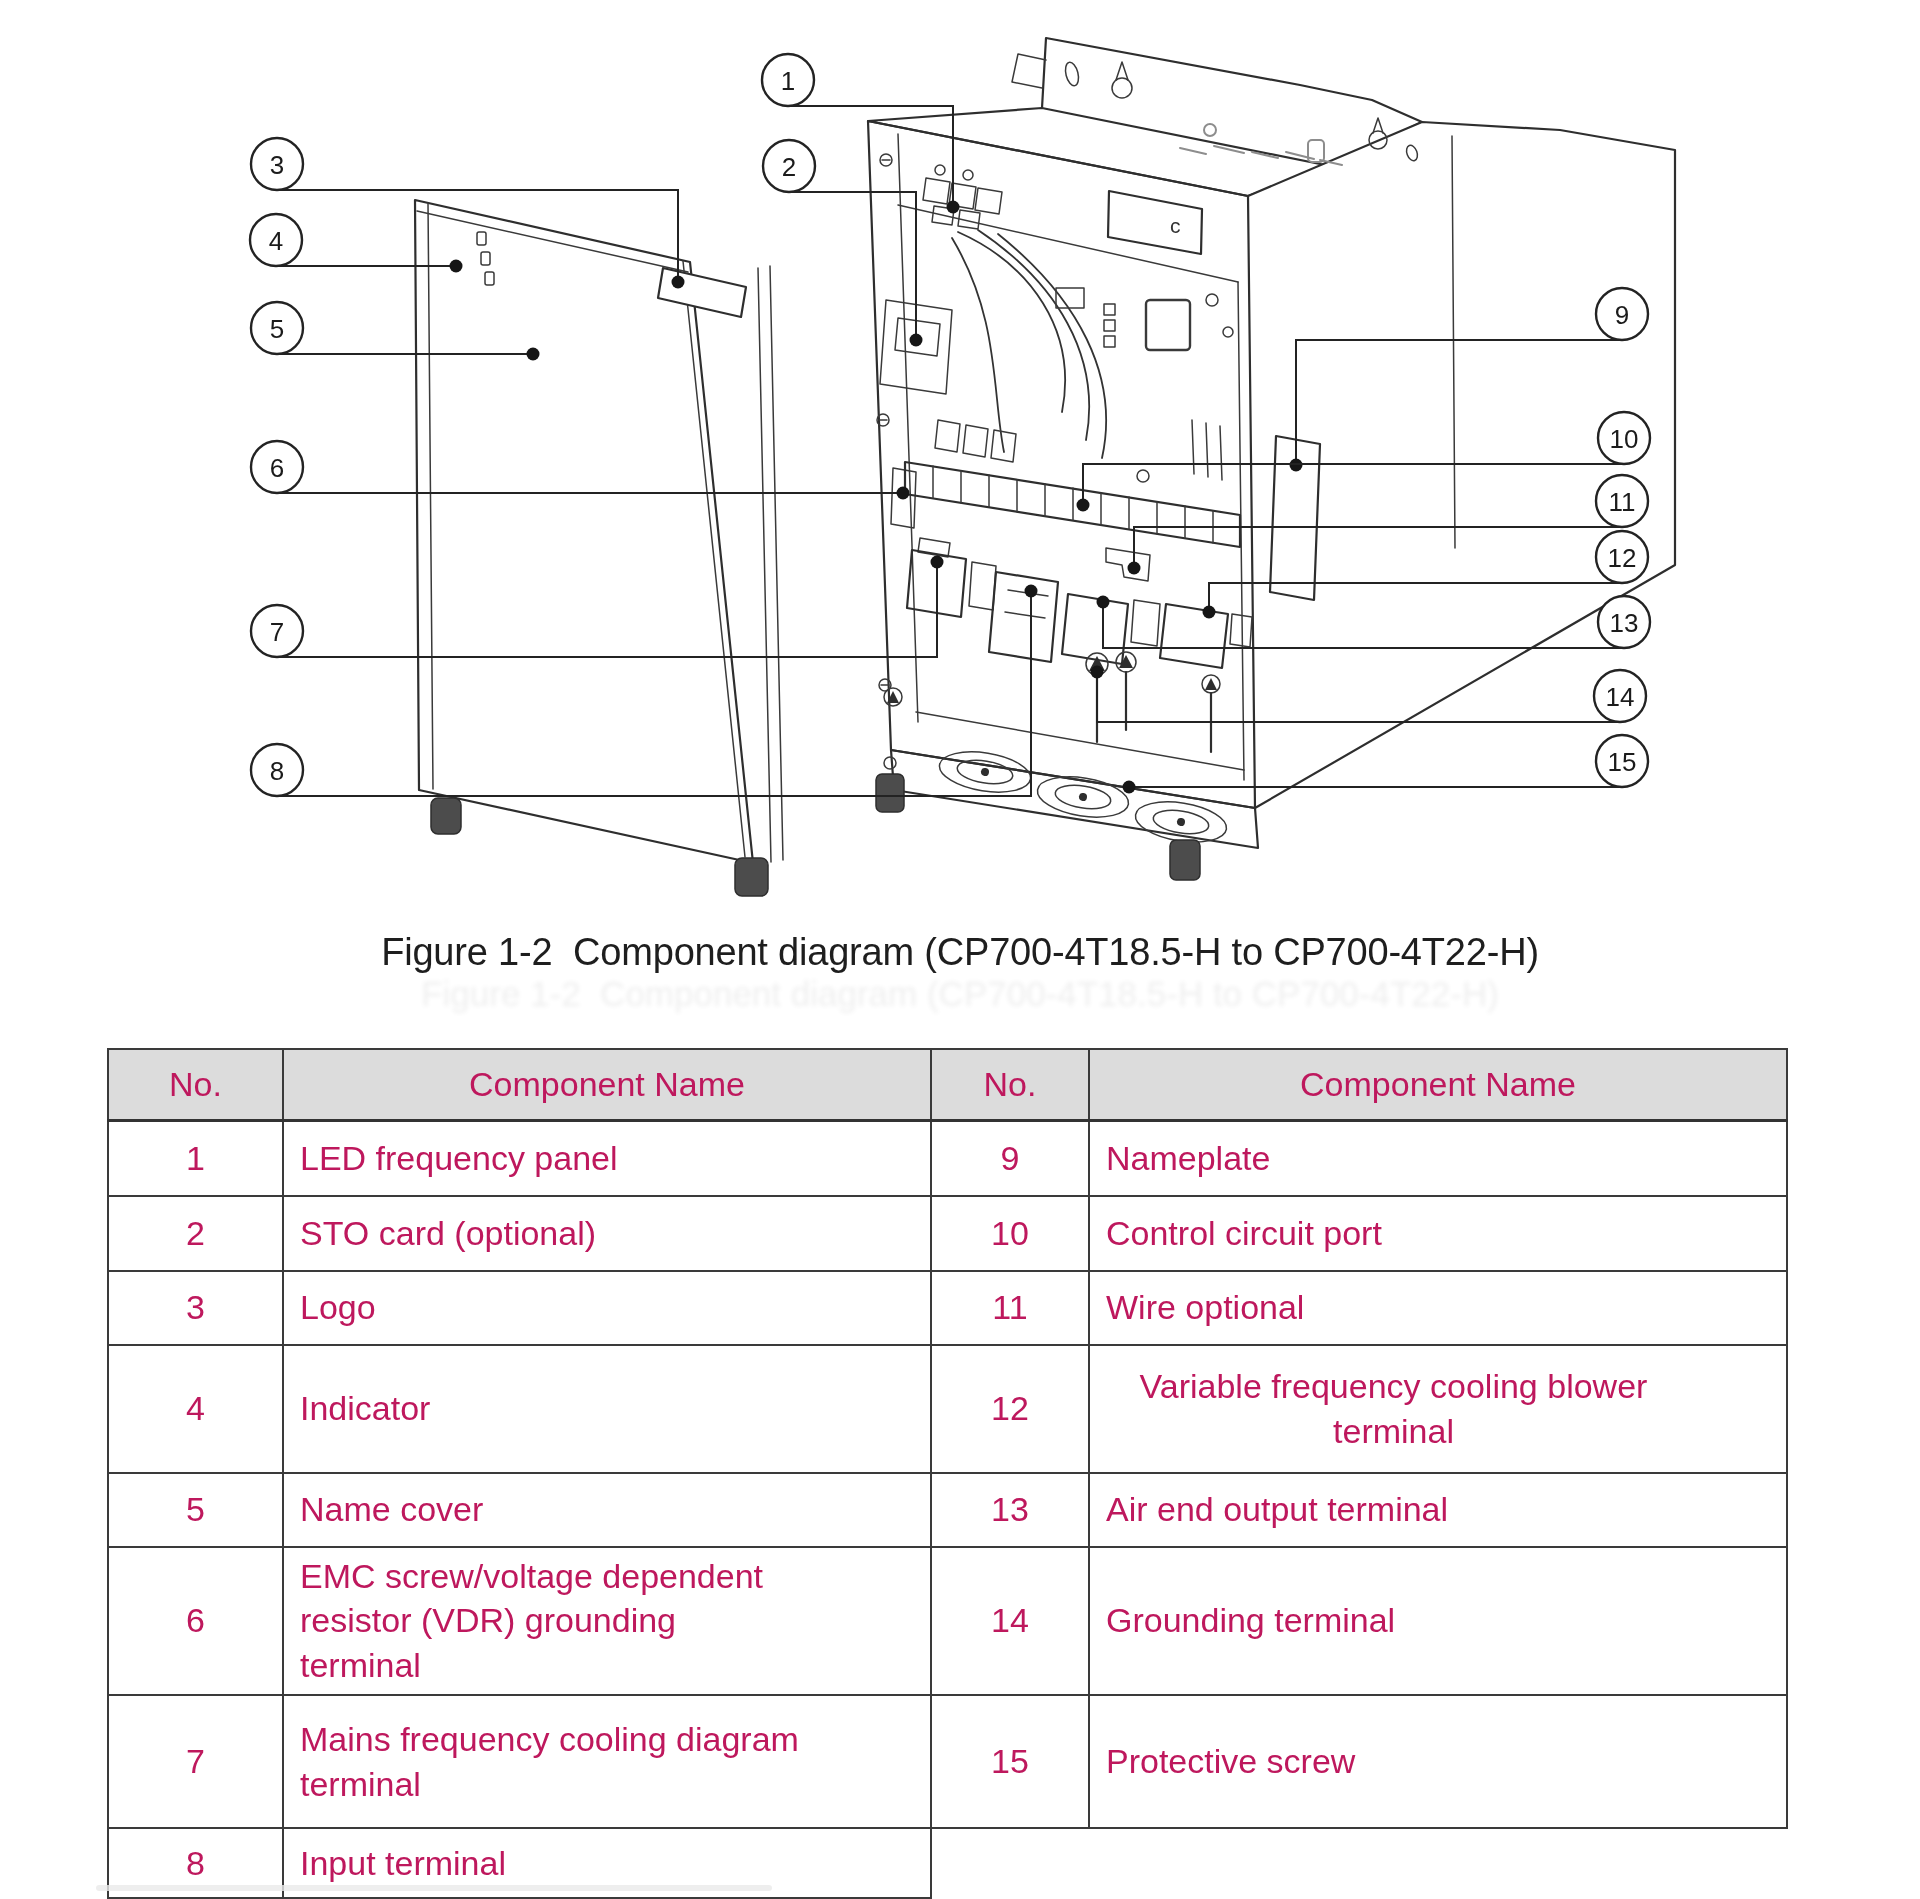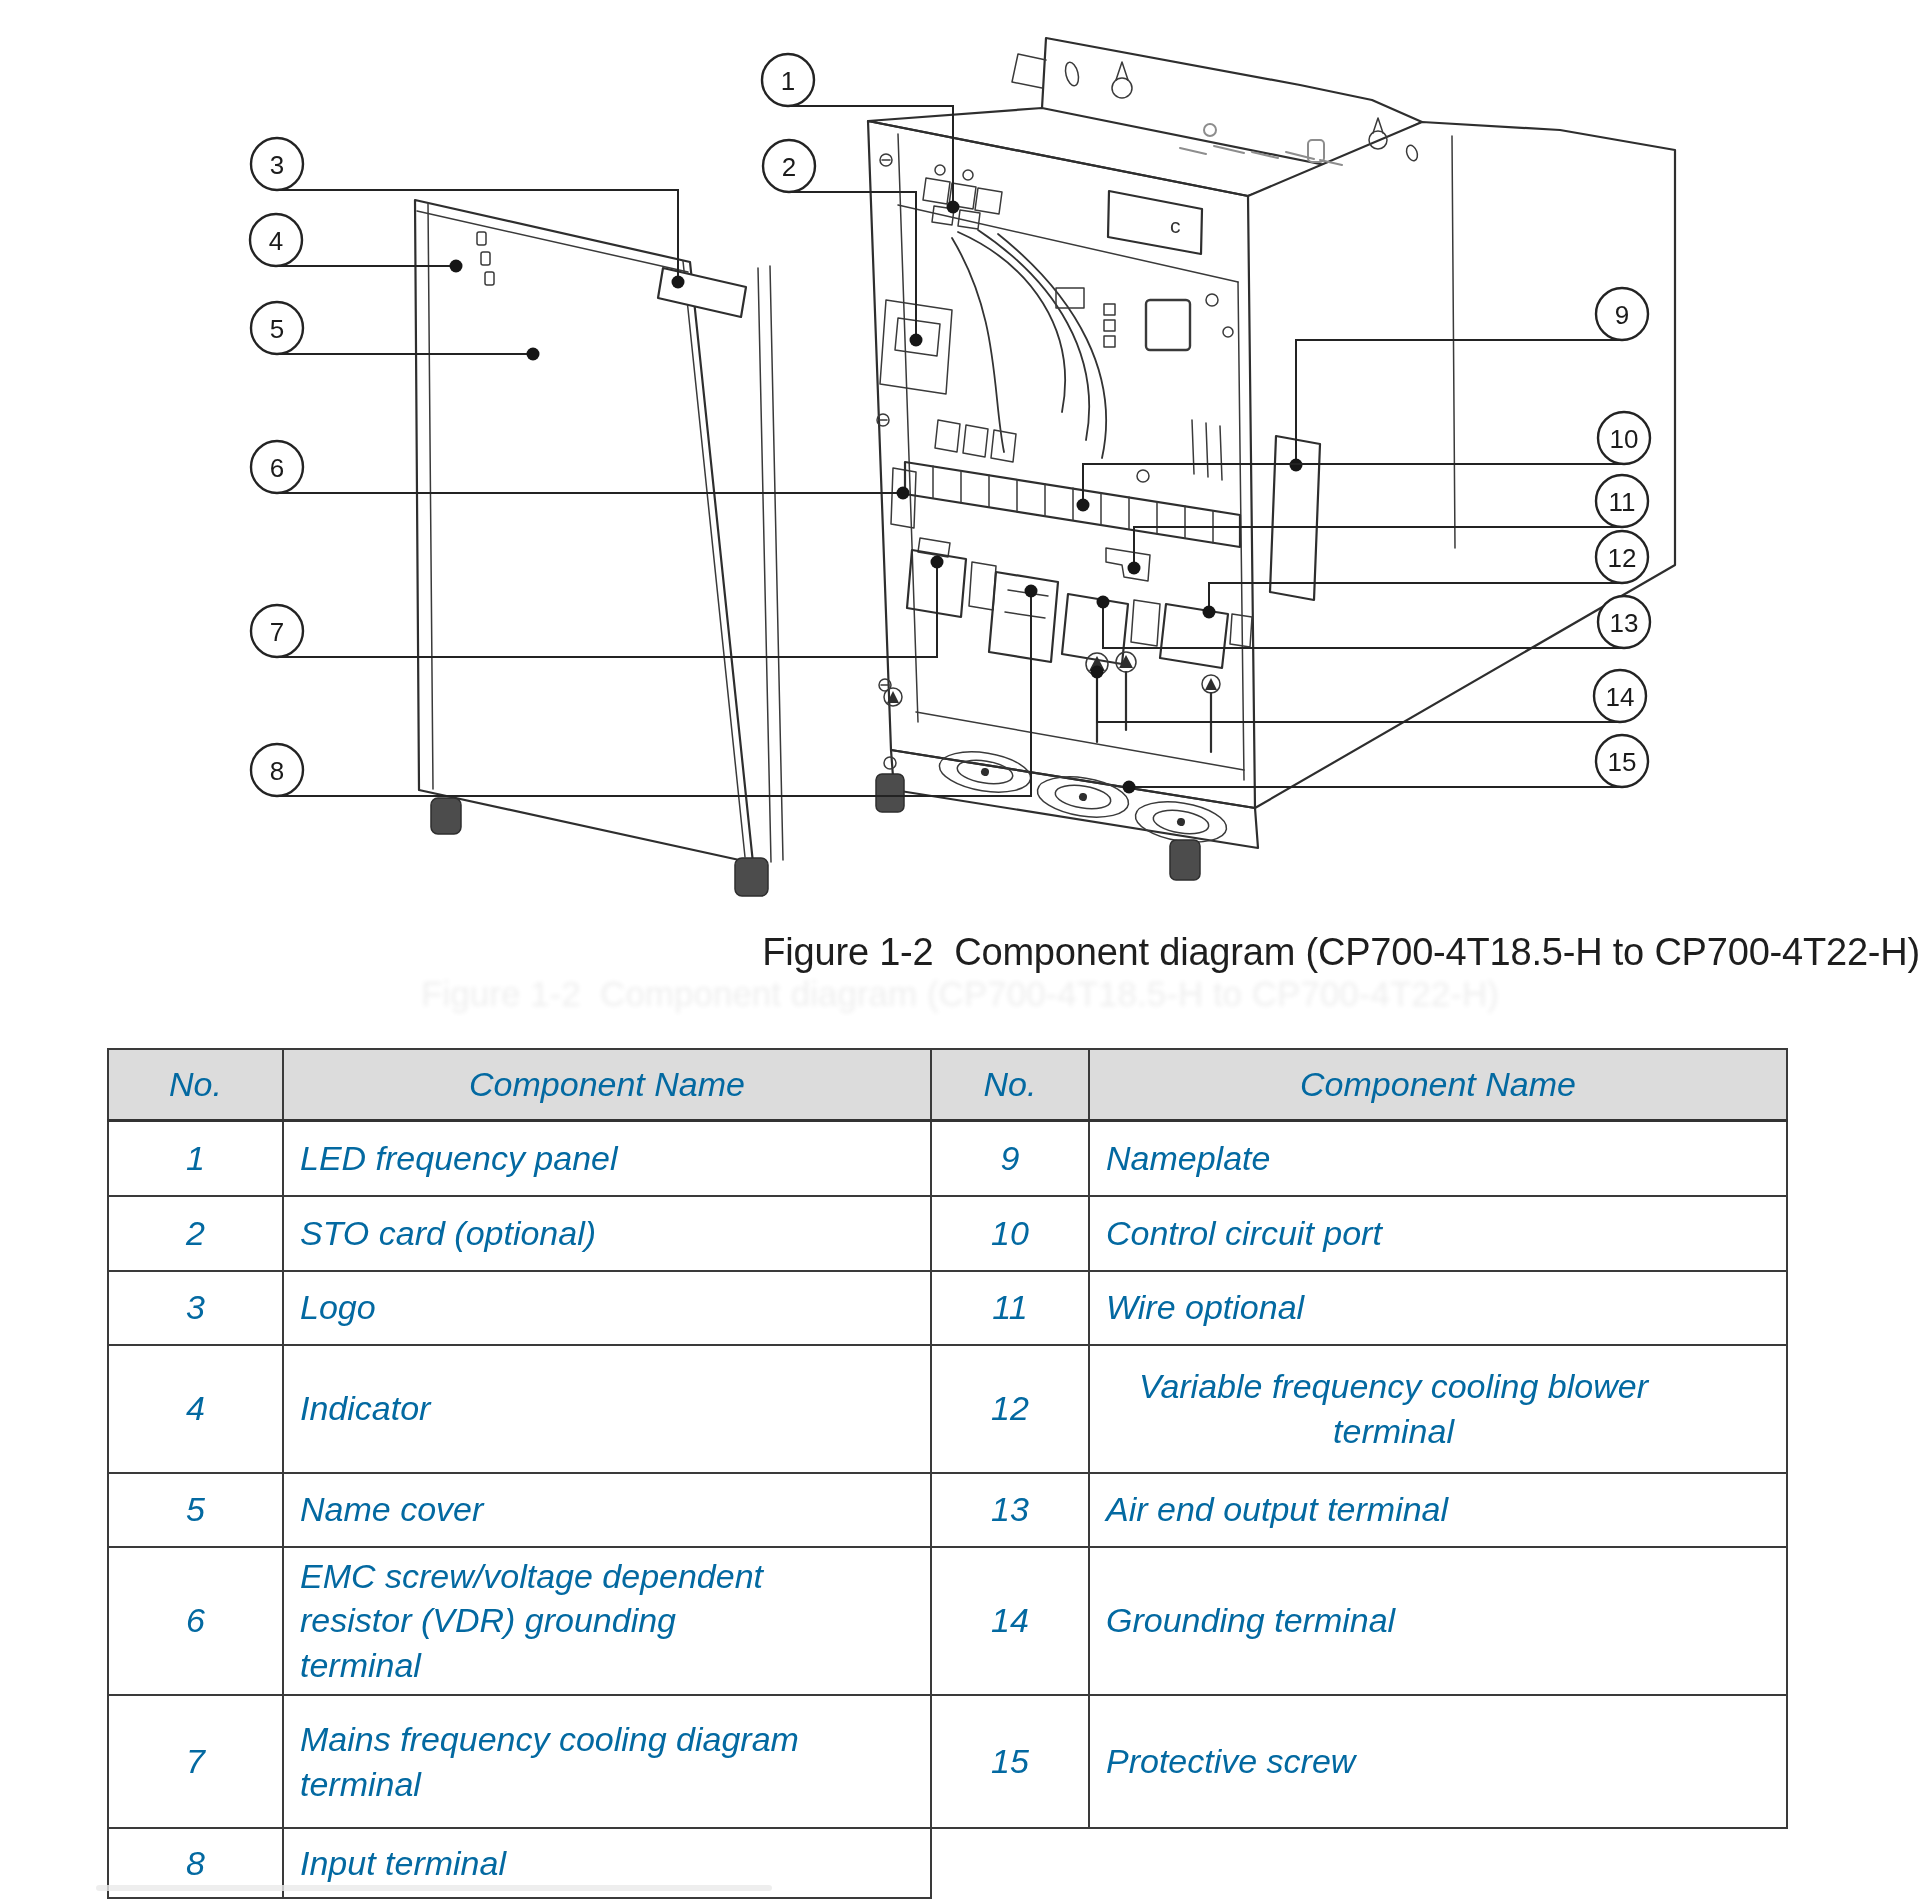--- a/index.html
+++ b/index.html
@@ -14,30 +14,30 @@
   .gray{fill:none;stroke:#8d8d8d;stroke-width:2;stroke-linecap:round;}
   .whitefill{fill:#ffffff;}
   .foot{fill:#4c4c4c;stroke:#2e2e2e;stroke-width:1.5;}
   .dk{fill:#2e2e2e;stroke:none;}
   .leader{fill:none;stroke:#232323;stroke-width:2;stroke-linejoin:miter;}
   .callout-circle{fill:#ffffff;stroke:#232323;stroke-width:2.4;}
   .callout-num{font-family:"Liberation Sans",sans-serif;font-size:26px;fill:#1b1b1b;text-anchor:middle;}
   .case-label{font-family:"Liberation Sans",sans-serif;font-size:21px;fill:#333;}
 
   
-  .caption{position:absolute;left:0;right:0;top:930px;text-align:right;
+  .caption{position:absolute;left:0;right:0;top:930px;text-align:center;
            font-size:38px;line-height:44px;color:#1e1e1e;white-space:pre;letter-spacing:-.2px;}
   .caption-ghost{position:absolute;left:0;right:0;top:974px;text-align:center;
            font-size:35px;color:#555;opacity:.09;filter:blur(2px);white-space:pre;}
   .smear{position:absolute;left:96px;top:1885px;width:676px;height:6px;
          background:#eaeaea;border-radius:3px;opacity:.8;}
 
   
   table.comp{position:absolute;left:107px;top:1048px;width:1679px;
-             border-collapse:collapse;table-layout:fixed;font-size:34px;color:#0369a1;font-style:italic;}
+             border-collapse:collapse;table-layout:fixed;font-size:34px;color:#be185d;}
   table.comp th{background:#dcdcdc;border:2px solid #3a3a3a;border-bottom:3px solid #333;
                 font-weight:400;height:69px;text-align:center;padding:0;}
   table.comp td{border:2px solid #3a3a3a;vertical-align:middle;padding:6px 16px;line-height:1.32;}
   table.comp td.num{text-align:center;padding:6px 2px;}
   table.comp td.void{border:none;background:transparent;}
   td.n1 span{display:inline-block;max-width:500px;}
   td.n2 span{display:inline-block;max-width:575px;text-align:center;}
 </style>
 </head>
 <body>

